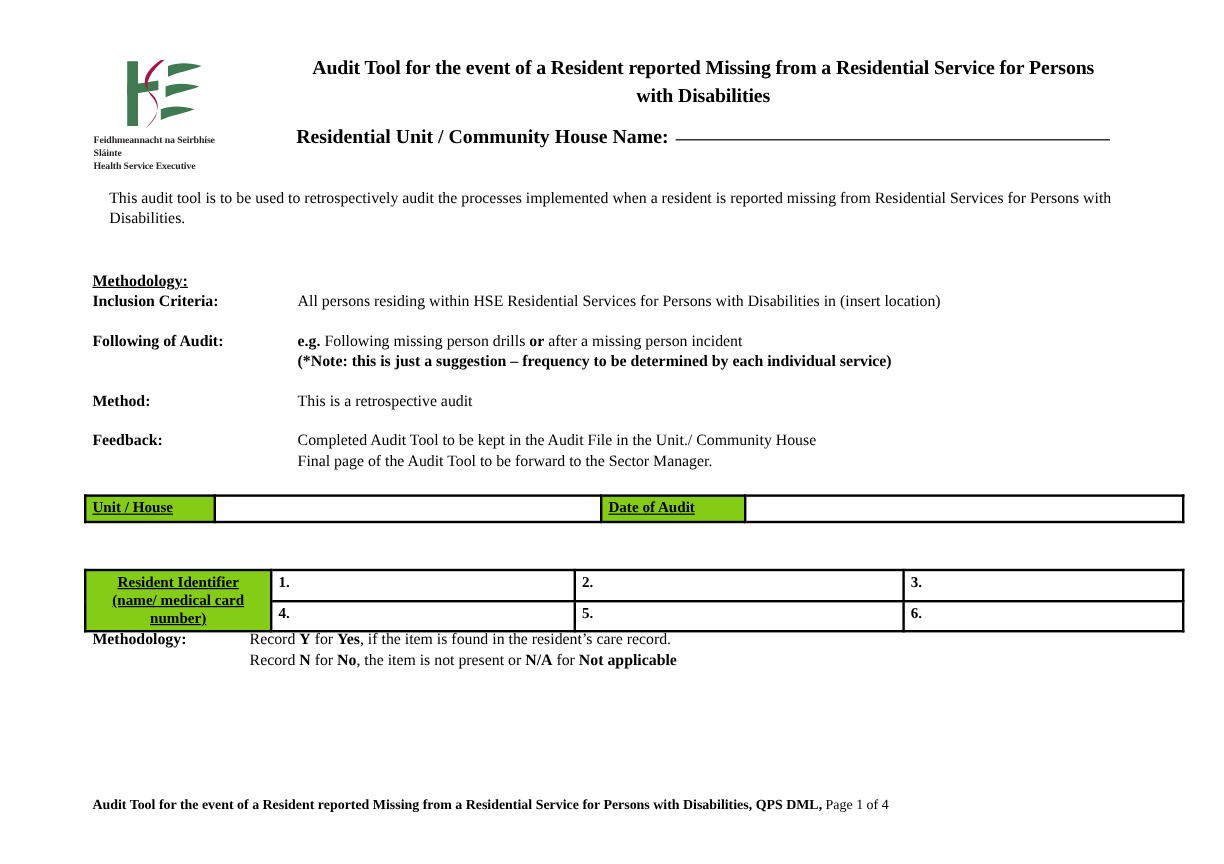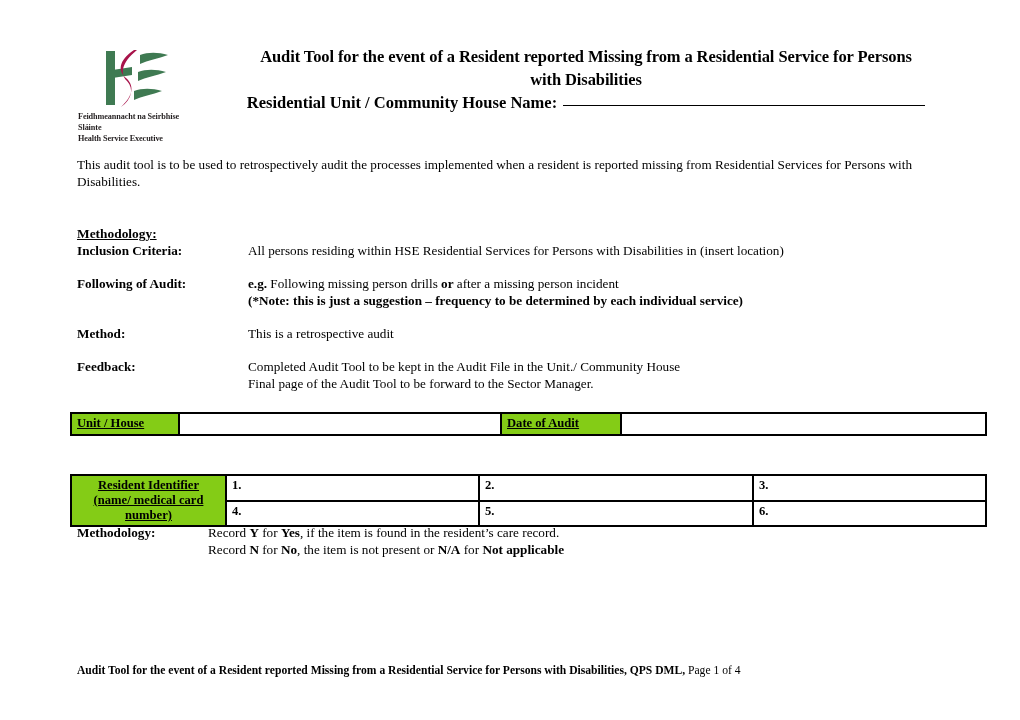--- a/index.html
+++ b/index.html
@@ -66,21 +66,21 @@
     width: 800px;
   }
   .title-line {
     text-align: center;
     font-weight: bold;
     font-size: 16.5px;
     line-height: 22.5px;
     letter-spacing: -0.1px;
   }
   .subtitle-line {
-    margin-top: 1px;
+    margin-top: 12px;
     text-align: center;
     font-weight: bold;
     font-size: 16.5px;
     line-height: 22.5px;
     white-space: nowrap;
   }
   .blank-rule {
     display: inline-block;
     width: 362px;
     border-bottom: 1.6px solid #000;
@@ -219,21 +219,21 @@
     <div class="title-wrap">
       <div class="title-line">Audit Tool for the event of a Resident reported Missing from a Residential Service for Persons</div>
       <div class="title-line">with Disabilities</div>
       <div class="subtitle-line">
         <span>Residential Unit / Community House Name:</span><span class="blank-rule"></span>
       </div>
     </div>
   </div>
 
   <div class="sec" style="left:77px; top:155px; width:900px;">
-    <div class="para" style="margin-top:2px;">
+    <div class="para" style="margin-top:2px;margin-left:14px;">
       <span>This audit tool is to be used to retrospectively audit the processes implemented when a resident is reported missing from Residential Services for Persons</span>
       <span>with Disabilities.</span>
     </div>
   </div>
 
   <div class="sec" style="left:77px; top:226px;">
     <span class="u-head">Methodology:</span>
   </div>
 
   <div class="row2" style="left:77px; top:243px; width:900px;">

